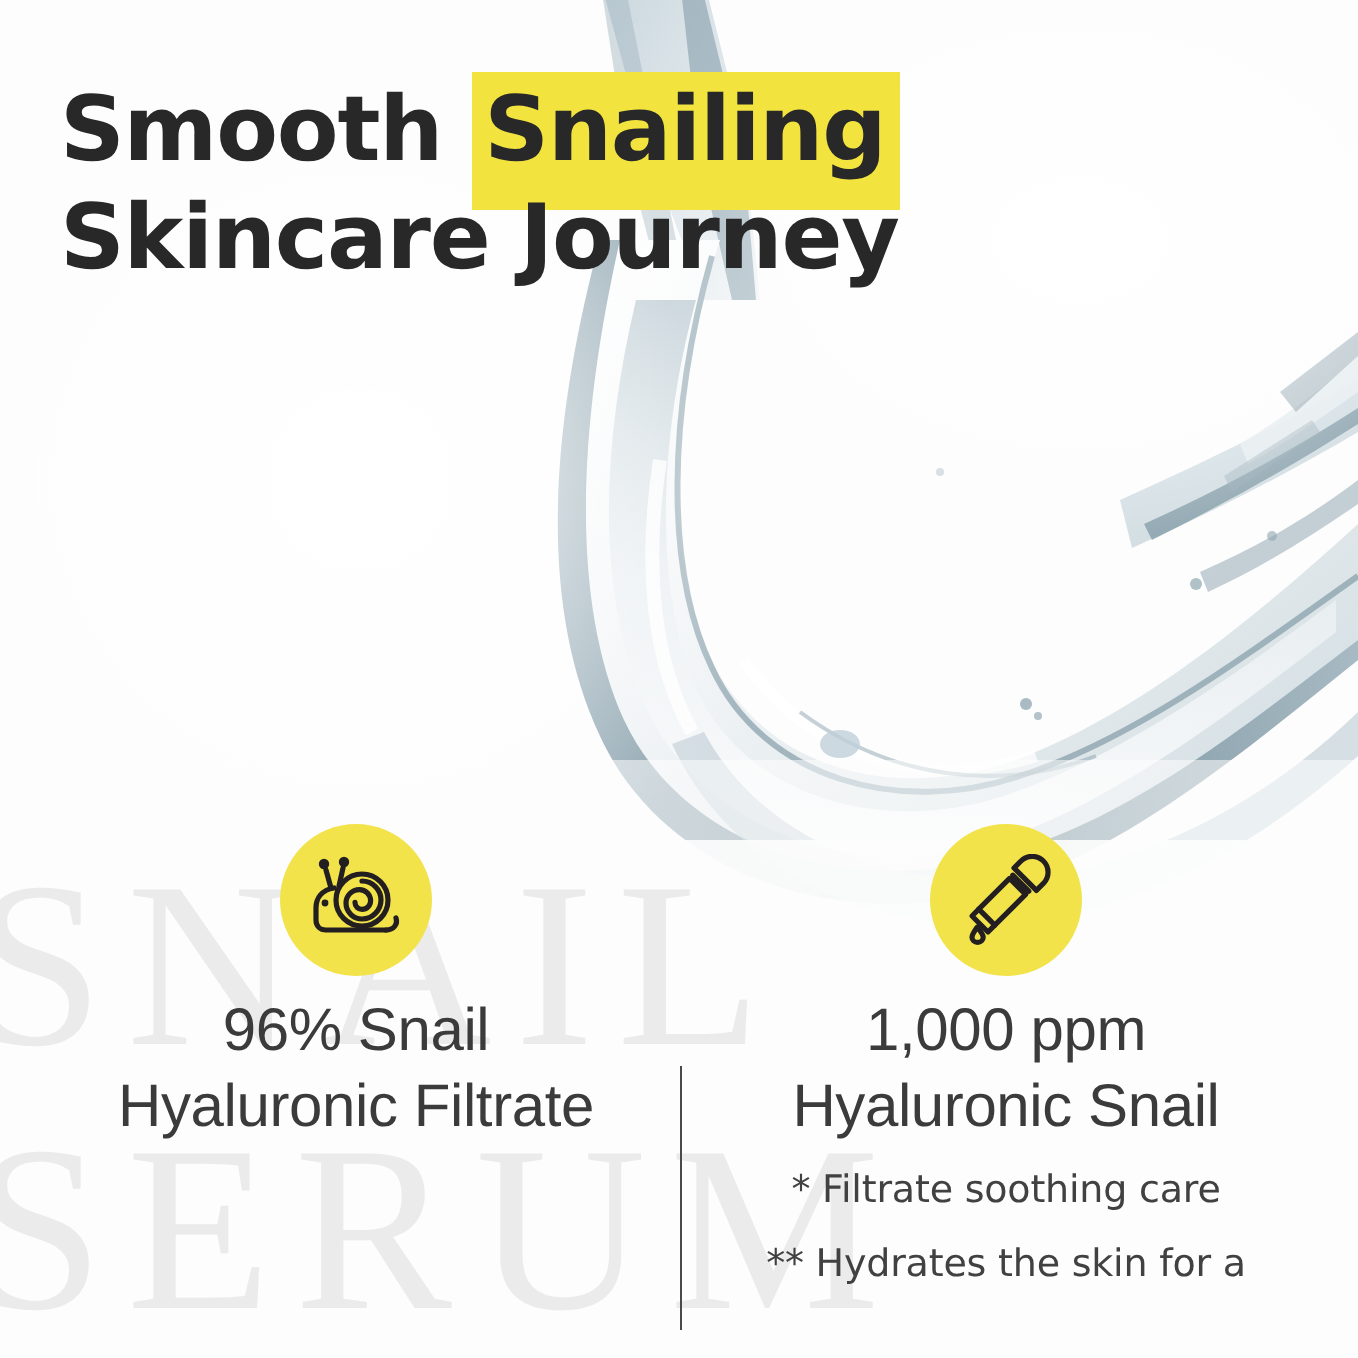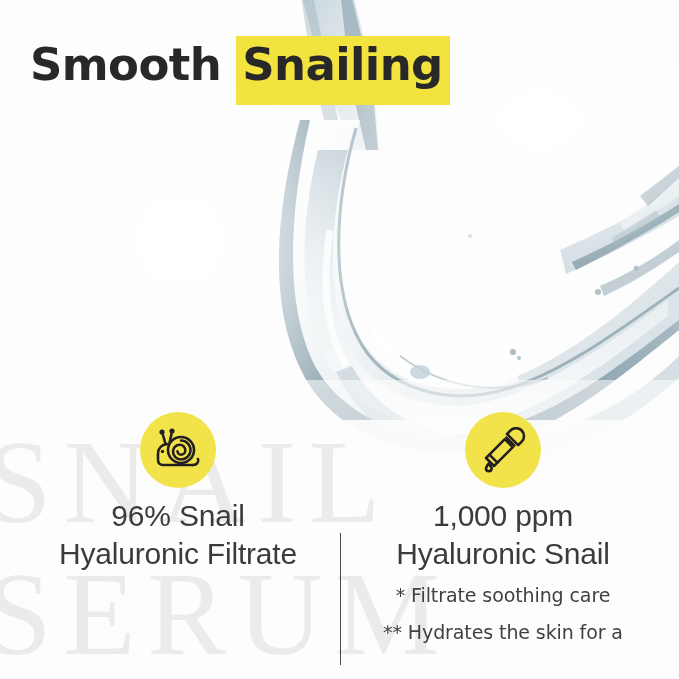--- a/index.html
+++ b/index.html
@@ -240,20 +240,21 @@
       <rect x="0" y="380" width="679" height="90" fill="#fdfdfd" opacity="0.55"></rect>
       <rect x="0" y="420" width="679" height="60" fill="#fdfdfd" opacity="0.9"></rect>
     </svg>
   </div>
 
   <div class="watermark watermark-snail">SNAIL</div>
   <div class="watermark watermark-serum">SERUM</div>
 
   <div class="headline">
     <div class="headline-line"><span>Smooth </span><span class="hl-mark">Snailing</span></div>
+    <div class="headline-line">Skincare Journey</div>
   </div>
 
   <div class="features">
 
     <div class="feature feature-left">
       <div class="badge">
         <svg width="50" height="44" viewBox="0 0 50 44" fill="none" stroke="#231f20" stroke-width="2.6" stroke-linecap="round" stroke-linejoin="round">
 
           <circle cx="9" cy="4" r="2.6" fill="#231f20" stroke="none"></circle>
           <circle cx="19" cy="3" r="2.6" fill="#231f20" stroke="none"></circle>

